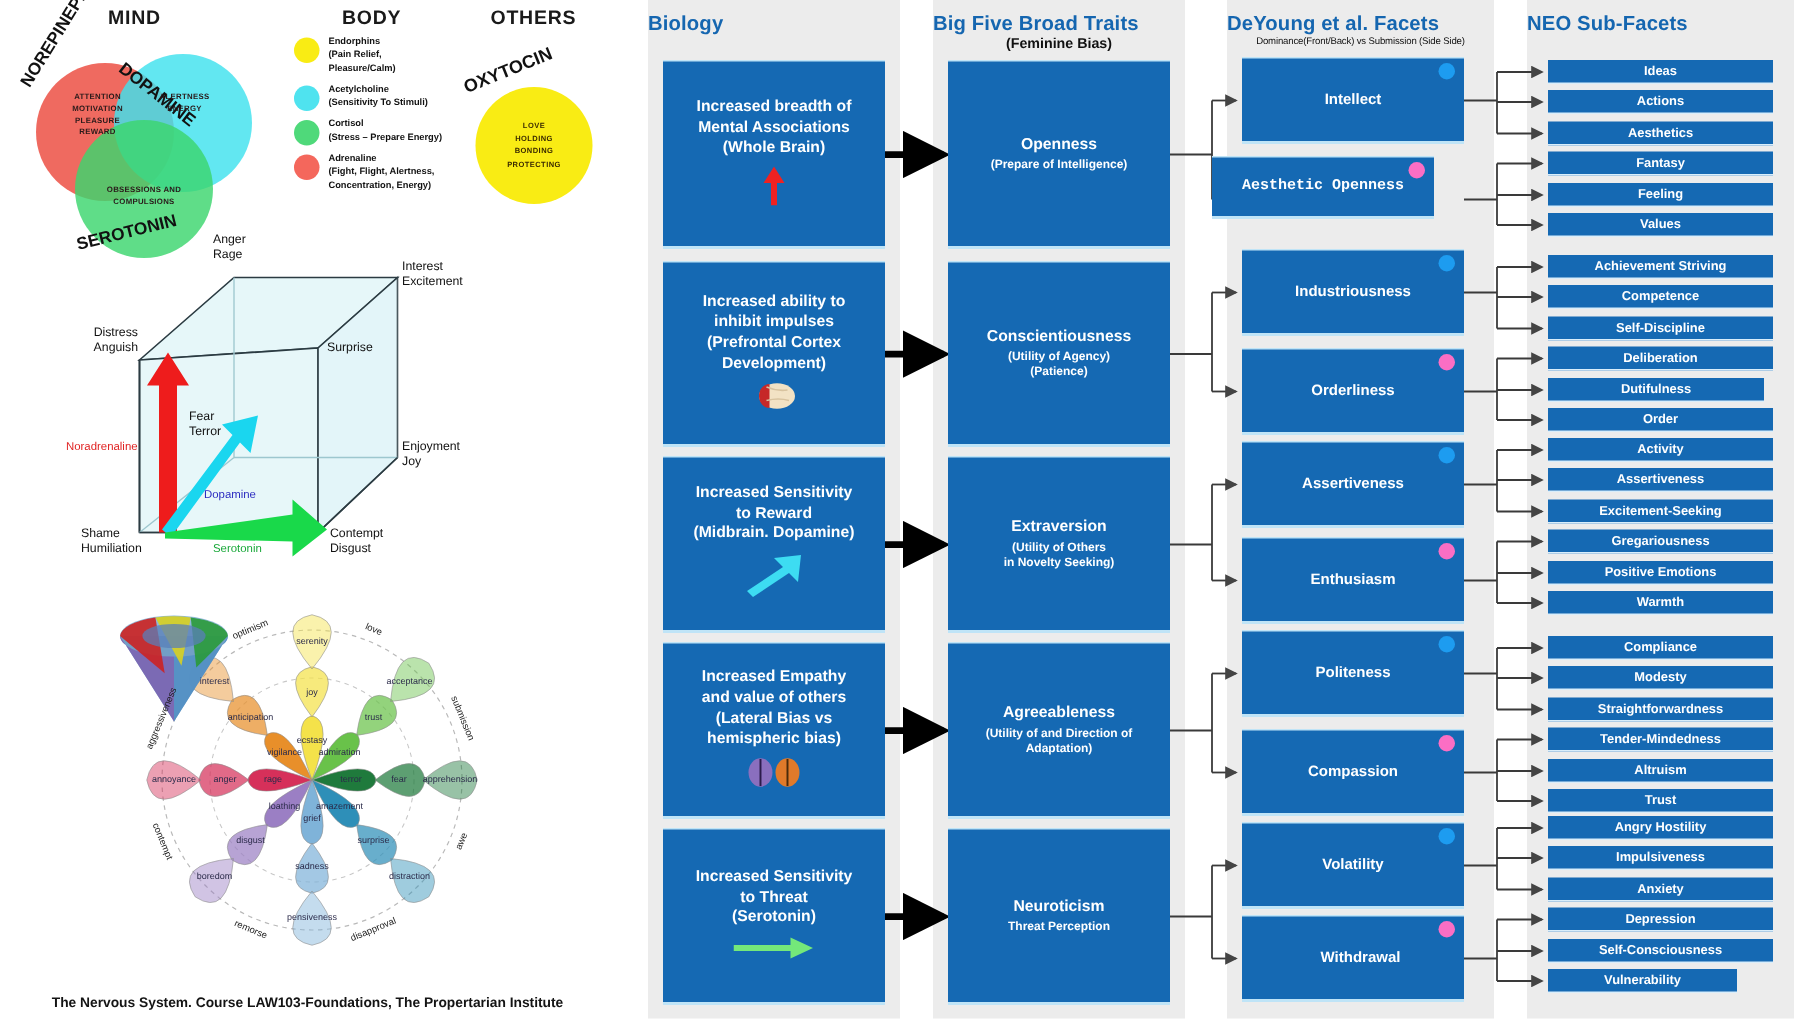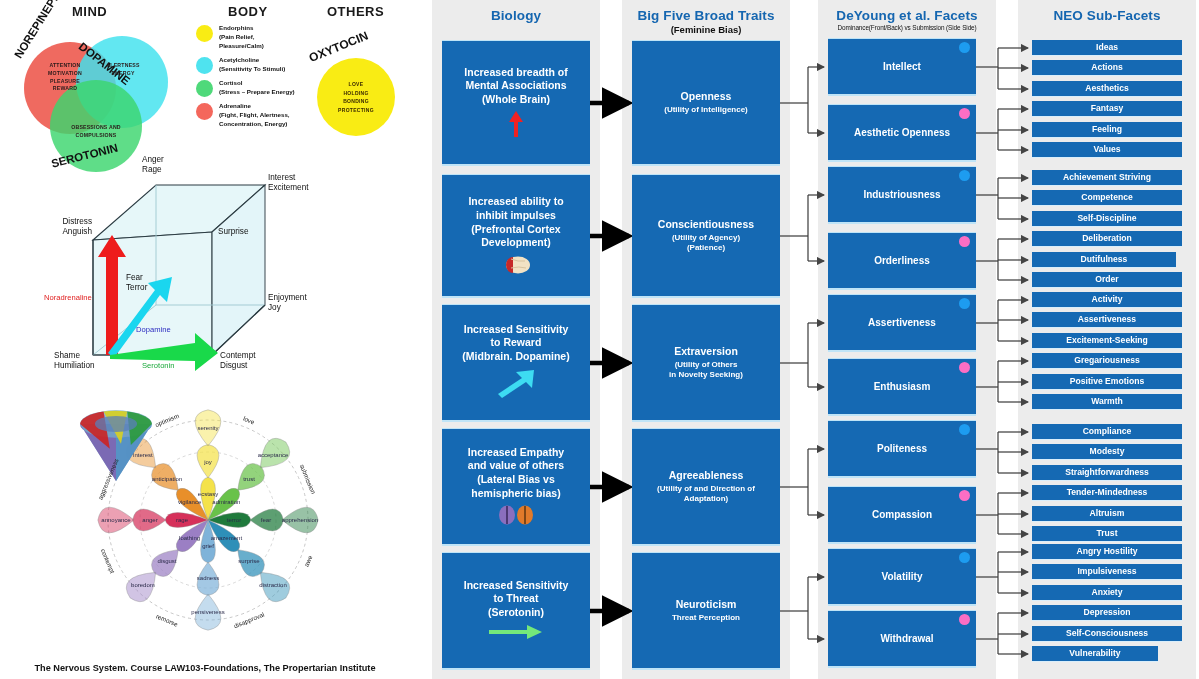--- a/index.html
+++ b/index.html
@@ -49,21 +49,21 @@
              font-size:9.2px; font-weight:bold; color:#141414; }
 
   
   .right-panel { position:absolute; left:410px; top:0; width:789px; height:679px; background:#ffffff; }
   .col { position:absolute; top:0; height:679px; background:#ececec; }
   .col-biology { left:22px;  width:168px; }
   .col-bigfive { left:212px; width:168px; }
   .col-deyoung { left:408px; width:178px; }
   .col-neo     { left:608px; width:178px; }
 
-  .col-title { position:absolute; width:100%; text-align:center; color:#1566b0;
+  .col-title { position:absolute; width:100%; color:#1566b0;
                font-weight:bold; font-size:13.5px; top:8px; letter-spacing:.1px; }
   .col-sub { position:absolute; width:100%; text-align:center; color:#111;
              font-weight:bold; font-size:9.5px; top:24px; }
   .col-sub-small { position:absolute; width:100%; text-align:center; color:#111;
              font-weight:normal; font-size:6.4px; top:24px; letter-spacing:-.1px; }
 
   .bbox {
     position:absolute; background:#1569b3; color:#fff; text-align:center;
     display:flex; flex-direction:column; align-items:center; justify-content:center;
     font-weight:bold; border-bottom:2px solid #bfe4f7; border-top:1px solid #bfe4f7;
@@ -424,21 +424,21 @@
 to Threat
 (Serotonin)</div>
           <div class="emoji-icon"><svg width="54" height="16" viewBox="0 0 54 16">
               <polygon points="0,6 38,6 38,1 53,8 38,15 38,10 0,10" fill="#74e87a"></polygon>
             </svg></div>
         </div>
       </div>
     <div id="big-boxes">
         <div class="bbox" style="left: 222px; top: 40px; width: 148px; height: 126px;">
           <div class="l1">Openness</div>
-          <div class="l2" style="white-space: pre-line;">(Utility of Intelligence)</div>
+          <div class="l2" style="white-space: pre-line;">(Prepare of Intelligence)</div>
         </div>
         <div class="bbox" style="left: 222px; top: 174px; width: 148px; height: 124px;">
           <div class="l1">Conscientiousness</div>
           <div class="l2" style="white-space: pre-line;">(Utility of Agency)
 (Patience)</div>
         </div>
         <div class="bbox" style="left: 222px; top: 304px; width: 148px; height: 118px;">
           <div class="l1">Extraversion</div>
           <div class="l2" style="white-space: pre-line;">(Utility of Others
 in Novelty Seeking)</div>
@@ -451,21 +451,21 @@
         <div class="bbox" style="left: 222px; top: 552px; width: 148px; height: 118px;">
           <div class="l1">Neuroticism</div>
           <div class="l2" style="white-space: pre-line;">Threat Perception</div>
         </div>
       </div>
     <div id="dey-boxes">
         <div class="bbox facet" style="left: 418px; top: 38px; width: 148px; height: 58px;">
           <div class="l1">Intellect</div>
           <div class="dot dot-blue" style="right: 6px; top: 3px;"></div>
         </div>
-        <div class="bbox facet" style="left: 418px; top: 104px; width: 148px; height: 58px;">
+        <div class="bbox facet" style="left: 398px; top: 104px; width: 148px; height: 42px; font-family: Liberation Mono, monospace;">
           <div class="l1">Aesthetic Openness</div>
           <div class="dot dot-pink" style="right: 6px; top: 3px;"></div>
         </div>
         <div class="bbox facet" style="left: 418px; top: 166px; width: 148px; height: 58px;">
           <div class="l1">Industriousness</div>
           <div class="dot dot-blue" style="right: 6px; top: 3px;"></div>
         </div>
         <div class="bbox facet" style="left: 418px; top: 232px; width: 148px; height: 58px;">
           <div class="l1">Orderliness</div>
           <div class="dot dot-pink" style="right: 6px; top: 3px;"></div>

